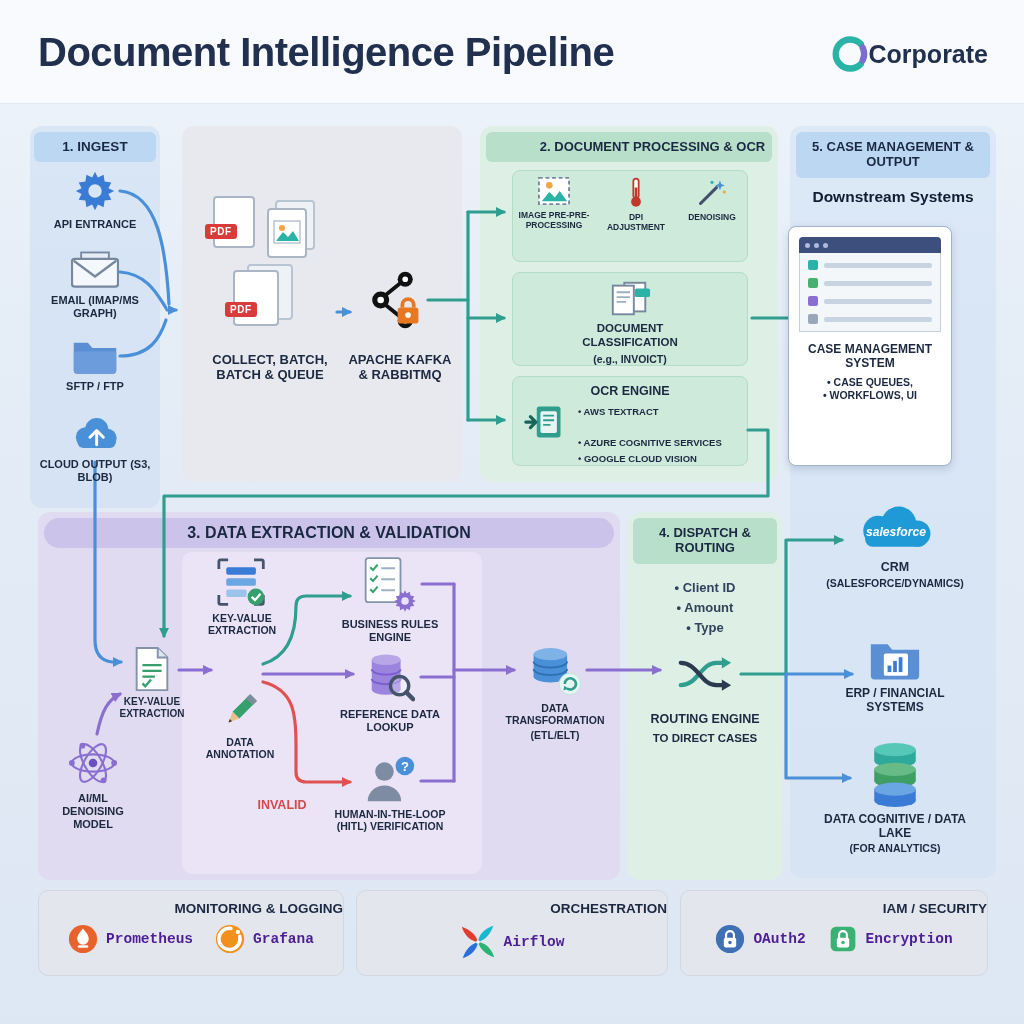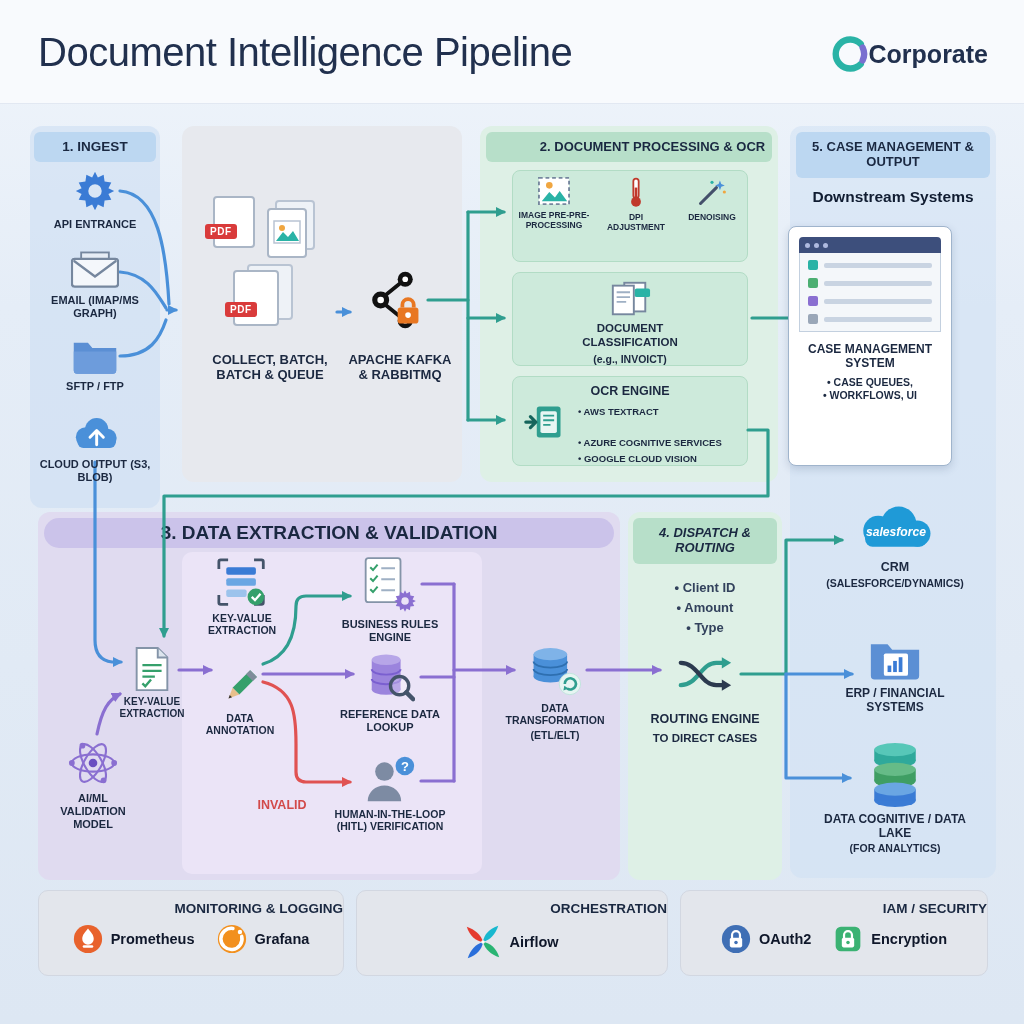--- a/index.html
+++ b/index.html
@@ -2,21 +2,21 @@
 <html><head>
 <meta charset="utf-8">
 <style>
   * { box-sizing: border-box; }
   html,body { margin:0; padding:0; }
   body { font-family:"Liberation Sans", sans-serif; }
   .stage { position:relative; width:1024px; height:1024px; overflow:hidden;
            background:linear-gradient(180deg,#f0f5fb 0%,#e5edf7 30%,#dde7f3 100%); }
   .topbar { position:absolute; left:0; top:0; width:1024px; height:104px;
             background:#f8fafd; border-bottom:1px solid #e2e8f2; }
-  .title { position:absolute; left:38px; top:30px; margin:0; font-size:40px; font-weight:400;
+  .title { position:absolute; left:38px; top:30px; margin:0; font-size:40px; font-weight:700;
            color:#21304e; letter-spacing:-0.5px; }
   .brand { position:absolute; right:36px; top:34px; display:flex; align-items:center; }
   .brand-name { font-size:25px; font-weight:700; color:#21304e; }
 
   .panel { position:absolute; border-radius:12px; }
   .sec-hdr { position:absolute; display:flex; align-items:center; justify-content:center;
              text-align:center; font-weight:700; color:#1a2841; border-radius:6px; line-height:1.15; }
   .node { position:absolute; display:flex; flex-direction:column; align-items:center;
           text-align:center; gap:4px; }
   .lbl { font-weight:700; color:#1b2840; line-height:1.18; }
@@ -39,21 +39,21 @@
                display:flex; flex-direction:column; gap:8px; }
   .brow-row { display:flex; align-items:center; gap:6px; }
   .brow-row .chip { width:10px; height:10px; border-radius:2px; display:block; }
   .brow-row .bar { flex:1; height:5px; border-radius:2px; background:#c9d4e2; display:block; }
 
   .foot { position:absolute; top:890px; height:86px; background:#e3e6ec; border:1px solid #d2d7e1;
           border-radius:10px; }
   .foot-title { text-align:right; font-size:13.5px; font-weight:700; color:#1a2841; margin-top:10px; }
   .foot-row { display:flex; justify-content:center; align-items:center; gap:22px; margin-top:8px; }
   .foot-item { display:flex; align-items:center; gap:8px; }
-  .foot-item span { font-size:14.5px; font-weight:600; color:#0f172a; }
+  .foot-item span { font-size:14.5px; font-weight:600; color:#4c1d95;font-family:Liberation Mono, monospace; }
   .airflow-label { font-size:19px; font-weight:500; color:#67808f; }
 </style>
 </head>
 <body>
 
 <svg style="position:absolute;width:0;height:0" aria-hidden="true">
   <symbol id="gear8" viewBox="0 0 48 48">
     <path fill-rule="evenodd" d="M24,4 27,10 33,7 34,14 41,15 38,21 44,24 38,27 41,33 34,34 33,41 27,38 24,44 21,38 15,41 14,34 7,33 10,27 4,24 10,21 7,15 14,14 15,7 21,10 Z M31,24 a7,7 0 1 1 -14,0 a7,7 0 1 1 14,0 Z"></path>
   </symbol>
 </svg>
@@ -74,22 +74,22 @@
   <div class="panel" style="left:182px;top:126px;width:280px;height:356px;background:#e7e9ee;"></div>
   <div class="panel" style="left:480px;top:126px;width:298px;height:356px;background:#def0e6;"></div>
   <div class="panel" style="left:790px;top:126px;width:206px;height:752px;background:rgba(206,223,243,.5);"></div>
   <div class="panel" style="left:38px;top:512px;width:582px;height:368px;background:#e0dbf0;"></div>
   <div class="panel" style="left:182px;top:552px;width:300px;height:322px;background:#ebe4f7;border-radius:10px;"></div>
   <div class="panel" style="left:628px;top:512px;width:154px;height:368px;background:#def0e6;"></div>
 
   <div class="sec-hdr" style="left:34px;top:132px;width:122px;height:30px;background:#bcd7f1;font-size:13.5px;">1. INGEST</div>
   <div class="sec-hdr" style="left:486px;top:132px;width:286px;height:30px;background:#b7dfc9;font-size:13px;padding-left:47px;">2. DOCUMENT PROCESSING &amp; OCR</div>
   <div class="sec-hdr" style="left:796px;top:132px;width:194px;height:46px;background:#bcd7f1;font-size:13px;padding:0 8px;">5. CASE MANAGEMENT &amp; OUTPUT</div>
-  <div class="sec-hdr" style="left:44px;top:518px;width:570px;height:30px;background:#cbc3ea;font-size:19px;border-radius:15px;">3. DATA EXTRACTION &amp; VALIDATION</div>
-  <div class="sec-hdr" style="left:633px;top:518px;width:144px;height:46px;background:#b7dfc9;font-size:13px;padding:0 8px;font-style:italic;">4. DISPATCH &amp; ROUTING</div>
+  <div class="sec-hdr" style="left:44px;top:518px;width:570px;height:30px;background:#cbc3ea;font-size:16px;border-radius:15px;">3. DATA EXTRACTION &amp; VALIDATION</div>
+  <div class="sec-hdr" style="left:633px;top:518px;width:144px;height:46px;background:#b7dfc9;font-size:13px;padding:0 8px;">4. DISPATCH &amp; ROUTING</div>
 
   <div class="sub-box" style="left:512px;top:170px;width:236px;height:92px;"></div>
   <div class="sub-box" style="left:512px;top:272px;width:236px;height:94px;"></div>
   <div class="sub-box" style="left:512px;top:376px;width:236px;height:90px;"></div>
 
   <svg class="arrows" width="1024" height="1024">
     <defs>
       <marker id="mB" viewBox="0 0 10 10" refX="8" refY="5" markerWidth="10" markerHeight="10" orient="auto" markerUnits="userSpaceOnUse">
           <path d="M0,0 L10,5 L0,10 Z" fill="#4a90d9"></path>
         </marker>
@@ -373,21 +373,21 @@
   </div>
   <div class="node" style="left:108px;top:646px;width:88px;">
     <svg width="40" height="46" viewBox="0 0 40 48">
       <path d="M4,2 h22 l10,10 v34 H4 Z" fill="#fff" stroke="#8494a8" stroke-width="2"></path>
       <path d="M26,2 v10 h10" fill="#dde5ee" stroke="#8494a8" stroke-width="2"></path>
       <path d="M10,20 h20 M10,26 h20 M10,32 h13" stroke="#35a06b" stroke-width="2.5"></path>
       <path d="M10,39 l3,3 6,-7" stroke="#35a06b" stroke-width="2.5" fill="none"></path>
     </svg>
     <span class="lbl" style="font-size:10px;">KEY-VALUE EXTRACTION</span>
   </div>
-  <div class="node" style="left:198px;top:666px;width:84px;">
+  <div class="node" style="left:198px;top:690px;width:84px;">
     <svg width="42" height="42" viewBox="0 0 44 44">
       <g transform="rotate(45 22 22)">
         <rect x="17" y="2" width="10" height="26" fill="#35a06b"></rect>
         <rect x="17" y="2" width="10" height="6" fill="#7f8c9b"></rect>
         <path d="M17,28 h10 l-5,11 Z" fill="#e8c08c"></path>
         <path d="M20.3,35.5 L22,39 23.7,35.5 Z" fill="#333"></path>
       </g>
     </svg>
     <span class="lbl" style="font-size:10.5px;">DATA ANNOTATION</span>
   </div>
@@ -431,21 +431,21 @@
         <ellipse cx="26" cy="26" rx="22" ry="9"></ellipse>
         <ellipse cx="26" cy="26" rx="22" ry="9" transform="rotate(60 26 26)"></ellipse>
         <ellipse cx="26" cy="26" rx="22" ry="9" transform="rotate(120 26 26)"></ellipse>
       </g>
       <circle cx="26" cy="26" r="4.5" fill="#6a4fc1"></circle>
       <circle cx="48" cy="26" r="3" fill="#8a6fd1"></circle>
         <circle cx="4" cy="26" r="3" fill="#8a6fd1"></circle>
       <circle cx="15" cy="8" r="3" fill="#8a6fd1"></circle>
         <circle cx="37" cy="44" r="3" fill="#8a6fd1"></circle>
     </svg>
-    <span class="lbl" style="font-size:11px;width:80px;">AI/ML VALIDATION MODEL</span>
+    <span class="lbl" style="font-size:11px;width:80px;">AI/ML DENOISING MODEL</span>
   </div>
 
   <div style="position:absolute;left:633px;top:578px;width:144px;text-align:center;">
     <div class="sublbl" style="font-size:13px;line-height:1.55;">• Client ID</div>
     <div class="sublbl" style="font-size:13px;line-height:1.55;">• Amount</div>
     <div class="sublbl" style="font-size:13px;line-height:1.55;">• Type</div>
   </div>
   <svg width="56" height="52" viewBox="0 0 60 52" style="position:absolute;left:677px;top:648px;">
     <path d="M4,38 C22,38 26,14 42,14 h6" stroke="#2f9e8f" stroke-width="4.5" fill="none" stroke-linecap="round"></path>
     <path d="M4,14 C22,14 26,38 42,38 h6" stroke="#2c3a4f" stroke-width="4.5" fill="none" stroke-linecap="round"></path>

